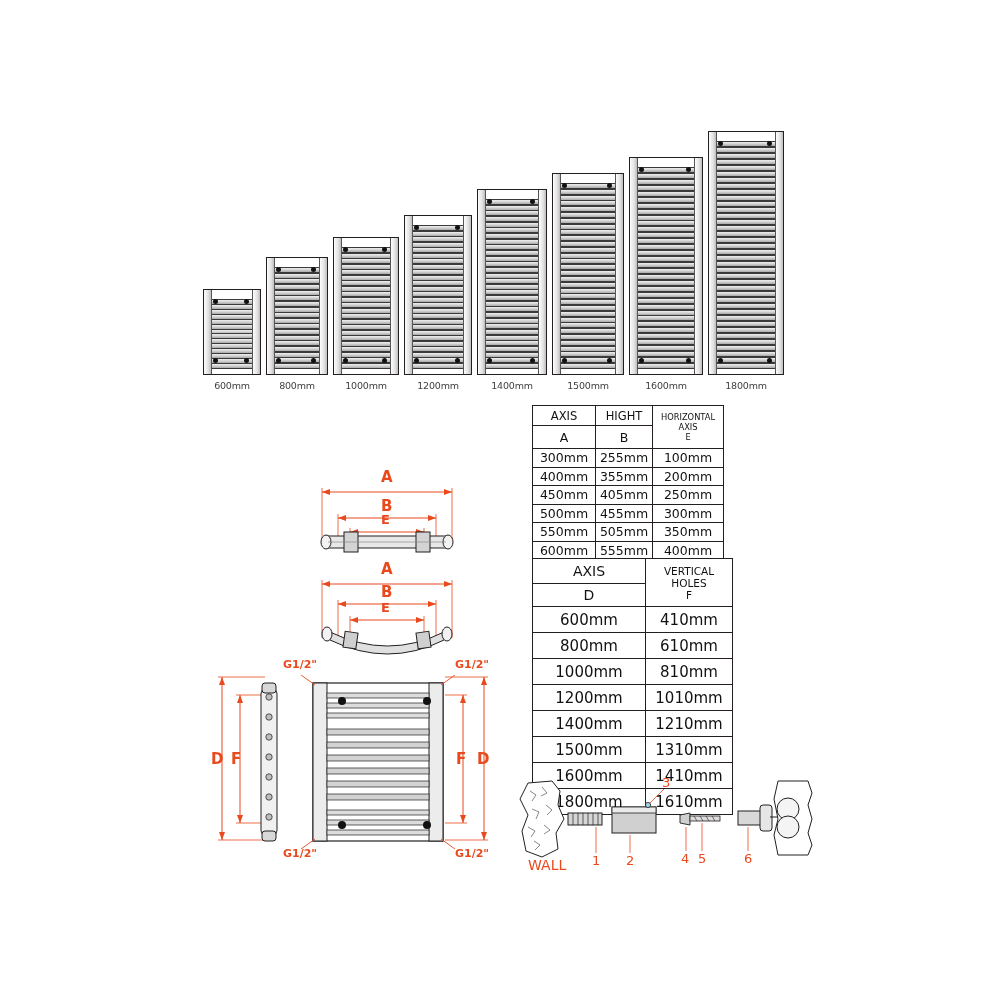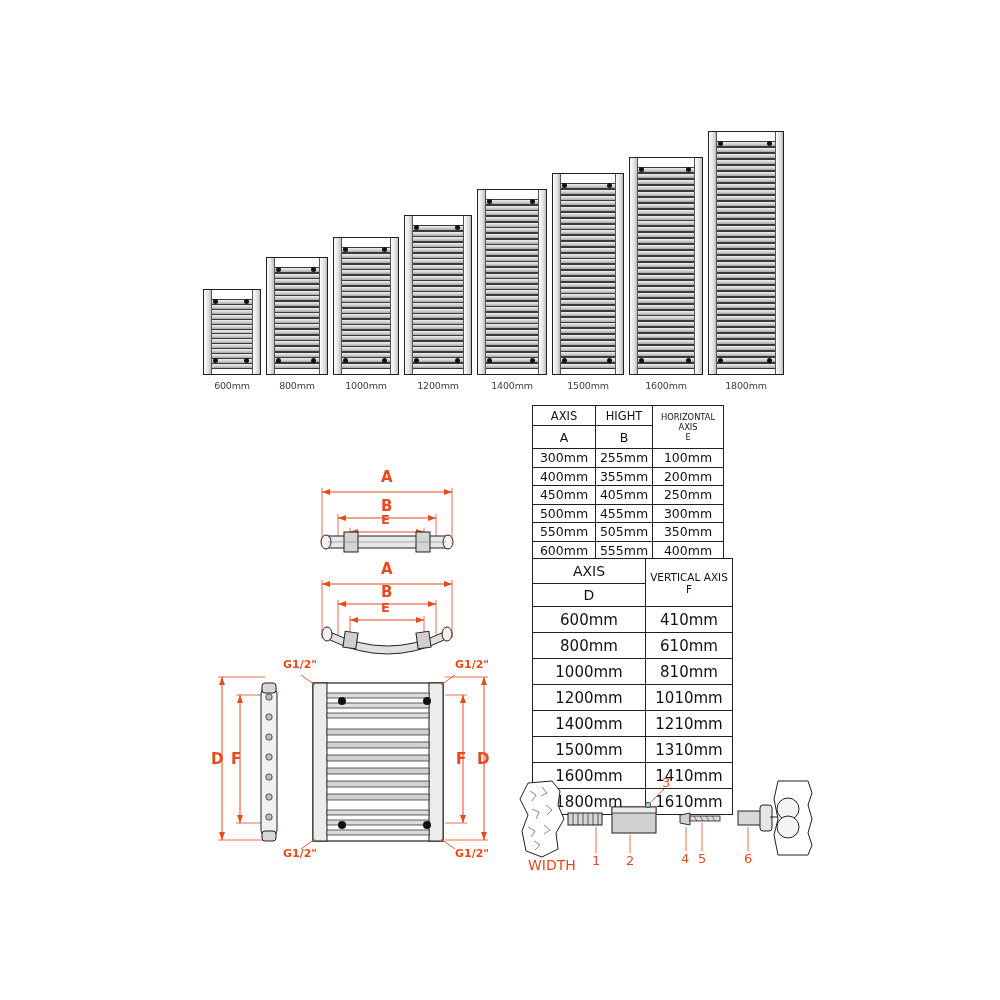--- a/index.html
+++ b/index.html
@@ -478,21 +478,21 @@
     </tbody>
 </table>
 
 <table class="spec" id="height-table">
   <thead>
     <tr>
       <th class="h1">
         <div>AXIS</div>
       </th>
       <th class="h1 small" rowspan="2">
-        <div>VERTICAL AXIS</div>
+        <div>VERTICAL HOLES</div>
         <div>F</div>
       </th>
     </tr>
     <tr>
       <th class="h2">D</th>
     </tr>
   </thead>
   <tbody id="height-table-body">
       <tr>
         <td class="c0">600mm</td>
@@ -710,20 +710,20 @@
 
     <rect x="226" y="36" width="28" height="14" fill="#d8d8d8" stroke="#231f20" stroke-width="1"></rect>
     <rect x="248" y="30" width="12" height="26" rx="3" fill="#e6e6e6" stroke="#231f20" stroke-width="1"></rect>
     <line x1="236" y1="52" x2="236" y2="76" stroke="#e8491d" stroke-width="0.8"></line>
 
     <path d="M266 6 L296 6 L300 18 L296 30 L300 44 L296 58 L300 70 L296 80 L266 80 L262 60 L266 44 L262 24 Z" fill="#ffffff" stroke="#231f20" stroke-width="1"></path>
     <ellipse cx="276" cy="34" rx="11" ry="11" fill="#f4f4f4" stroke="#231f20" stroke-width="1"></ellipse>
     <ellipse cx="276" cy="52" rx="11" ry="11" fill="#f4f4f4" stroke="#231f20" stroke-width="1"></ellipse>
     <line x1="258" y1="42" x2="266" y2="42" stroke="#231f20" stroke-width="1"></line>
   </svg>
-  <span id="wall-word" style="left:16px; top:82px;">WIDTH</span>
+  <span id="wall-word" style="left:16px; top:82px;">WALL</span>
   <span class="fix-num" style="left:80px; top:78px;">1</span>
   <span class="fix-num" style="left:114px; top:78px;">2</span>
   <span class="fix-num" style="left:150px; top:0px;">3</span>
   <span class="fix-num" style="left:169px; top:76px;">4</span>
   <span class="fix-num" style="left:186px; top:76px;">5</span>
   <span class="fix-num" style="left:232px; top:76px;">6</span>
 </div>
 
 </body></html>

